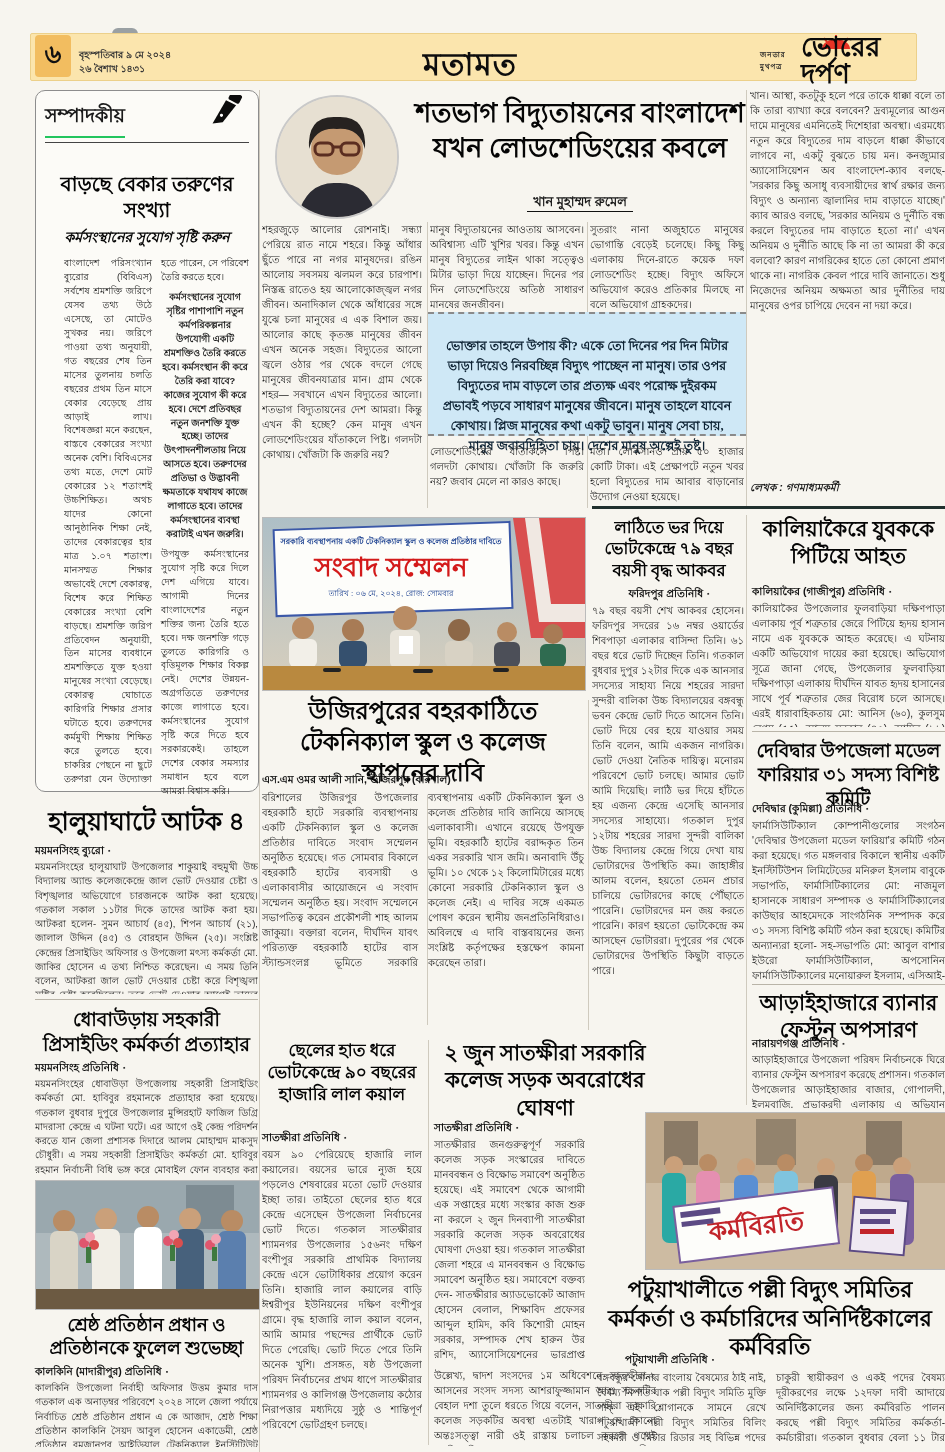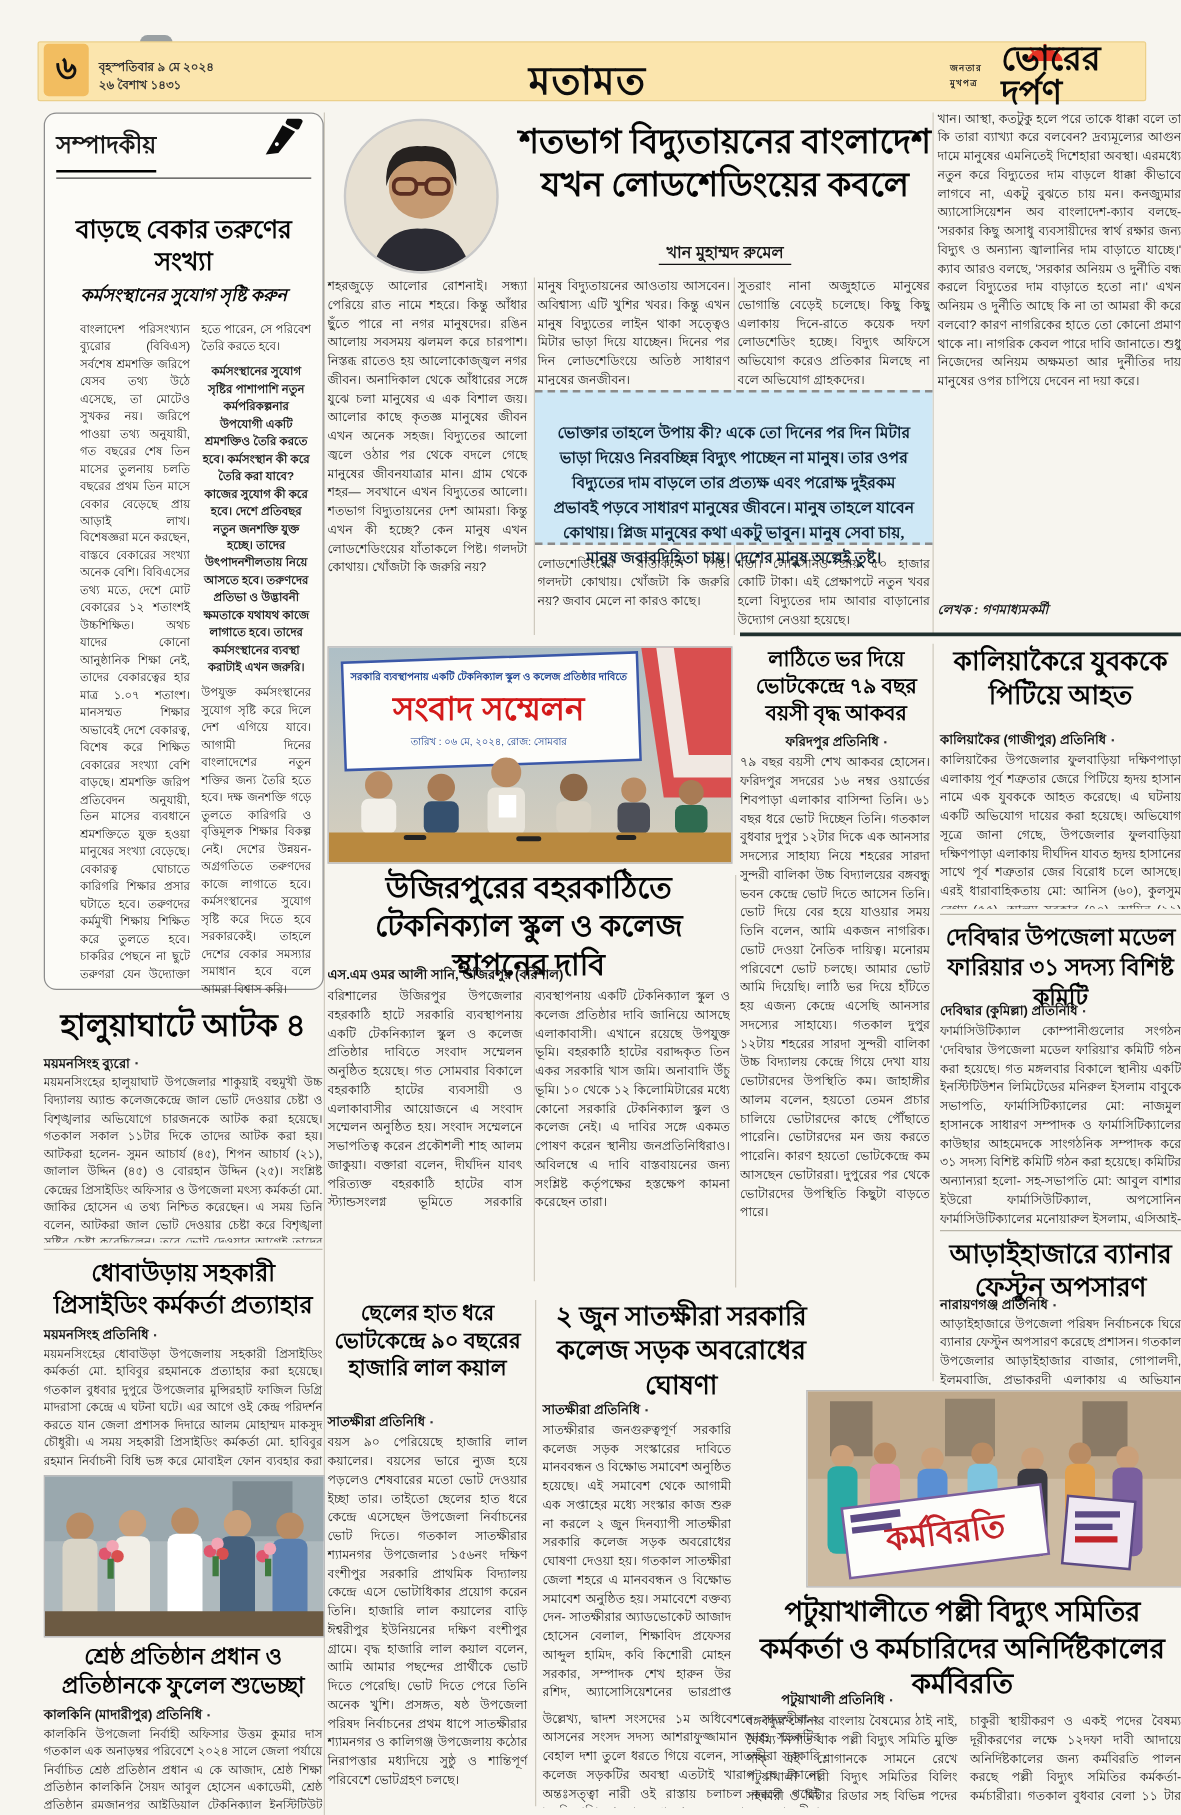--- a/index.html
+++ b/index.html
@@ -18,21 +18,21 @@
   .jt{text-align:justify;font-size:10px;line-height:1.5;color:#222;overflow:hidden;}
   .jt2{columns:2;column-gap:10px;}
   .hl{font-weight:900;color:#050505;text-align:center;line-height:1.3;font-family:"Liberation Serif",serif;}
   .byline{font-weight:700;font-size:10.5px;color:#111;}
   .byline::after{content:"▪";font-size:7px;margin-left:4px;vertical-align:1px;color:#333;}
   .vsep{position:absolute;width:1px;background:#cfcabe;}
   .hsep{position:absolute;height:1px;background:#b9b4a8;}
   .blackrule{position:absolute;height:3px;background:#20302e;}
   
   .edbox{border:1.5px solid #8d8d8d;border-radius:10px;background:#fcfbf7;padding:10px 9px;box-sizing:border-box;}
-  .edlabel{font-size:19px;font-weight:900;border-bottom:2px solid #000000;display:inline-block;padding-bottom:3px;}
+  .edlabel{font-size:19px;font-weight:900;border-bottom:2px solid #22c55e;display:inline-block;padding-bottom:3px;}
   .quotebox{background:#cfe8f6;border-top:2px dashed #8a8a8a;border-bottom:2px dashed #8a8a8a;padding:22px 12px;box-sizing:border-box;font-weight:700;font-size:12.5px;line-height:1.6;text-align:center;color:#0d2233;font-family:"Liberation Serif",serif;}
   .photo{border:1px solid #bbb;overflow:hidden;background:#ddd;}
   .capnote{font-style:italic;font-weight:700;font-size:10.5px;}
 </style>
 </head>
 <body>
 
 <div id="page">
 
   <div class="abs graytab" style="left:112px;top:28px;width:26px;height:12px;"></div>

